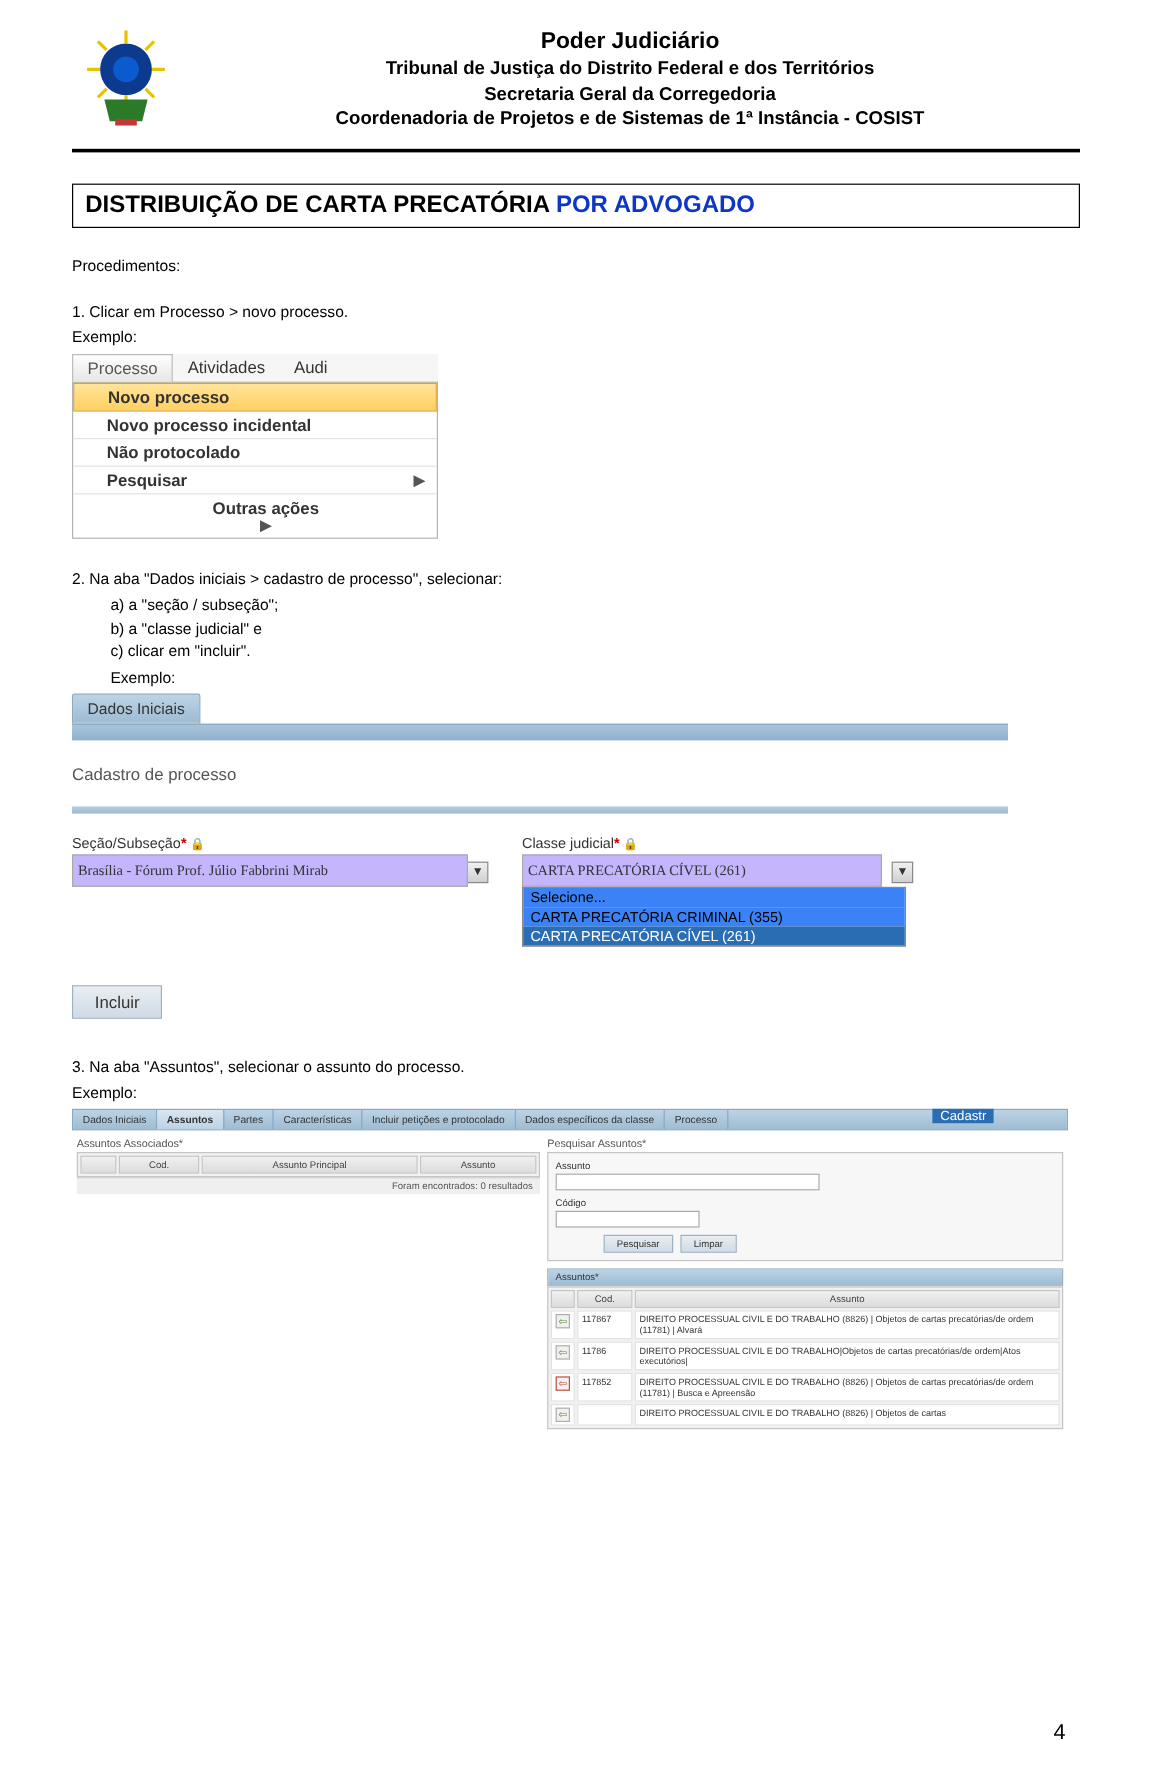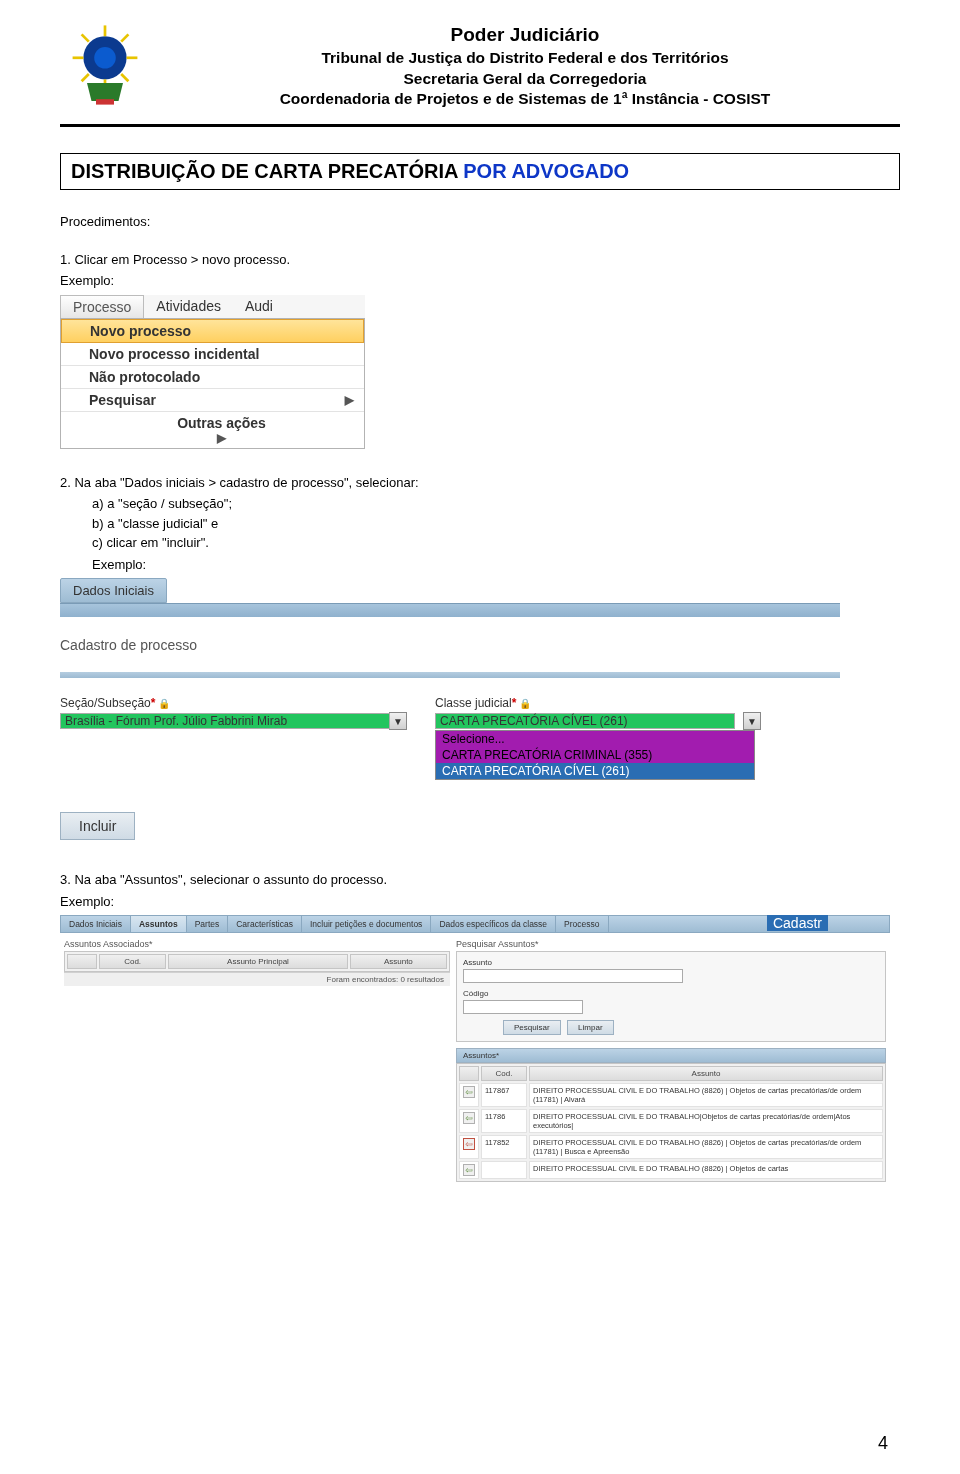--- a/index.html
+++ b/index.html
@@ -36,33 +36,33 @@
   
   .ss2 { width: 780px; font-family: Verdana, sans-serif; font-size: 13px; }
   .ss2-tab { display:inline-block; background: linear-gradient(#bcd3e6,#9ebcd3); border: 1px solid #8aa8c0; padding: 4px 12px; color:#333; border-radius:2px 2px 0 0;}
   .ss2-bar { height: 14px; background: linear-gradient(#a7c4dc,#8fb1cd); border-top:1px solid #7a9bb6; margin-bottom:20px;}
   .ss2-panel-title { font-weight: normal; color:#555; font-size:14px; margin-bottom:19px;}
   .ss2-panel-bar { height: 6px; background: linear-gradient(#b5cde0,#9cbad2); margin-bottom:18px;}
   .ss2-row { display: flex; gap: 20px; margin-bottom:14px;}
   .ss2-field label { display:block; font-size:12px; color:#333; margin-bottom:2px;}
   .ss2-field label .star{ color:#c00; font-weight:bold;}
   .ss2-field label .lock{ color:#999; font-size:10px;}
-  .ss2-input { border:1px solid #aaa; padding:2px 4px; font-size:12px; background:#22c55e; color:#333; height:16px;}
+  .ss2-input { border:1px solid #aaa; padding:2px 4px; font-size:12px; background:#c4b5fd; color:#333; height:27px;font-family:Liberation Serif, serif;}
   .ss2-input.drop { position:relative; display:inline-flex; align-items:center;}
   .ss2-caret { width:18px; height:18px; background: linear-gradient(#f0f0f0,#d0d0d0); border:1px solid #888; display:inline-flex; align-items:center; justify-content:center; font-size:10px; color:#333; margin-left:-1px;}
   .ss2-ddlist { border:1px solid #888; width: 320px; }
-  .ss2-dd-item { padding:1px 6px; background:#a21caf; color:#000; font-size:12px;}
+  .ss2-dd-item { padding:1px 6px; background:#3b82f6; color:#000; font-size:12px;}
   .ss2-dd-item.sel { background:#2a6db3; color:#fff;}
   .ss2-incluir { display:inline-block; background: linear-gradient(#e9eef2,#cfdbe5); border:1px solid #9db1c2; padding:5px 18px; font-size:14px; color:#333; margin-top:18px;}
   
   .ss3 { width: 830px; font-family: Verdana, sans-serif; font-size:9px; }
   .ss3-tabs { display:flex; background: linear-gradient(#bcd3e6,#9ebcd3); border:1px solid #8aa8c0;}
   .ss3-tab { padding:3px 8px; border-right:1px solid #8aa8c0; color:#333; font-size:8.5px;}
   .ss3-tab.active { background: linear-gradient(#d9e6f0,#bcd3e6); font-weight:bold;}
-  .ss3-cadastr { position:absolute; right:62px; color:#fff; font-size:14px; background:#2a6db3; padding:0 6px;}
+  .ss3-cadastr { position:absolute; right:62px; color:#fff; font-size:11px; background:#2a6db3; padding:0 6px;}
   .ss3-body { display:flex; gap:6px; padding:6px 4px;}
   .ss3-left { flex:1; }
   .ss3-right { width:430px; }
   .ss3-panel-header { color:#555; font-size:9px; margin-bottom:2px;}
   .ss3-table { width:100%; border:1px solid #c5c5c5; background:#f1f1f1;}
   .ss3-table th { background: linear-gradient(#f0f0f0,#dcdcdc); font-weight:normal; font-size:8px; padding:2px 4px; border:1px solid #c5c5c5; color:#444;}
   .ss3-table td { font-size:7.5px; padding:2px 3px; border:1px solid #e2e2e2; background:#fff; color:#333; vertical-align:top;}
   .ss3-noresult { text-align:right; padding:2px 6px; font-size:8px; color:#555; background:#efefef; border-top:1px solid #d0d0d0;}
   .ss3-search-block { border:1px solid #c5c5c5; padding:6px; background:#f7f7f7; margin-bottom:6px;}
   .ss3-label { font-size:8px; color:#333; display:block; margin-bottom:2px;}
@@ -172,21 +172,21 @@
 <div class="body-text" style="margin-bottom:2px; margin-top:30px;">3. Na aba "Assuntos", selecionar o assunto do processo.</div>
 <div class="body-text" style="margin-bottom:4px;">Exemplo:</div>
 
 <div class="screenshot ss3" style="position:relative;">
   <span class="ss3-cadastr">Cadastr</span>
   <div class="ss3-tabs">
     <div class="ss3-tab">Dados Iniciais</div>
     <div class="ss3-tab active">Assuntos</div>
     <div class="ss3-tab">Partes</div>
     <div class="ss3-tab">Características</div>
-    <div class="ss3-tab">Incluir petições e documentos</div>
+    <div class="ss3-tab">Incluir petições e protocolado</div>
     <div class="ss3-tab">Dados específicos da classe</div>
     <div class="ss3-tab">Processo</div>
   </div>
   <div class="ss3-body">
 
     <div class="ss3-left">
       <div class="ss3-panel-header">Assuntos Associados*</div>
       <table class="ss3-table">
         <tbody>
             <tr>

